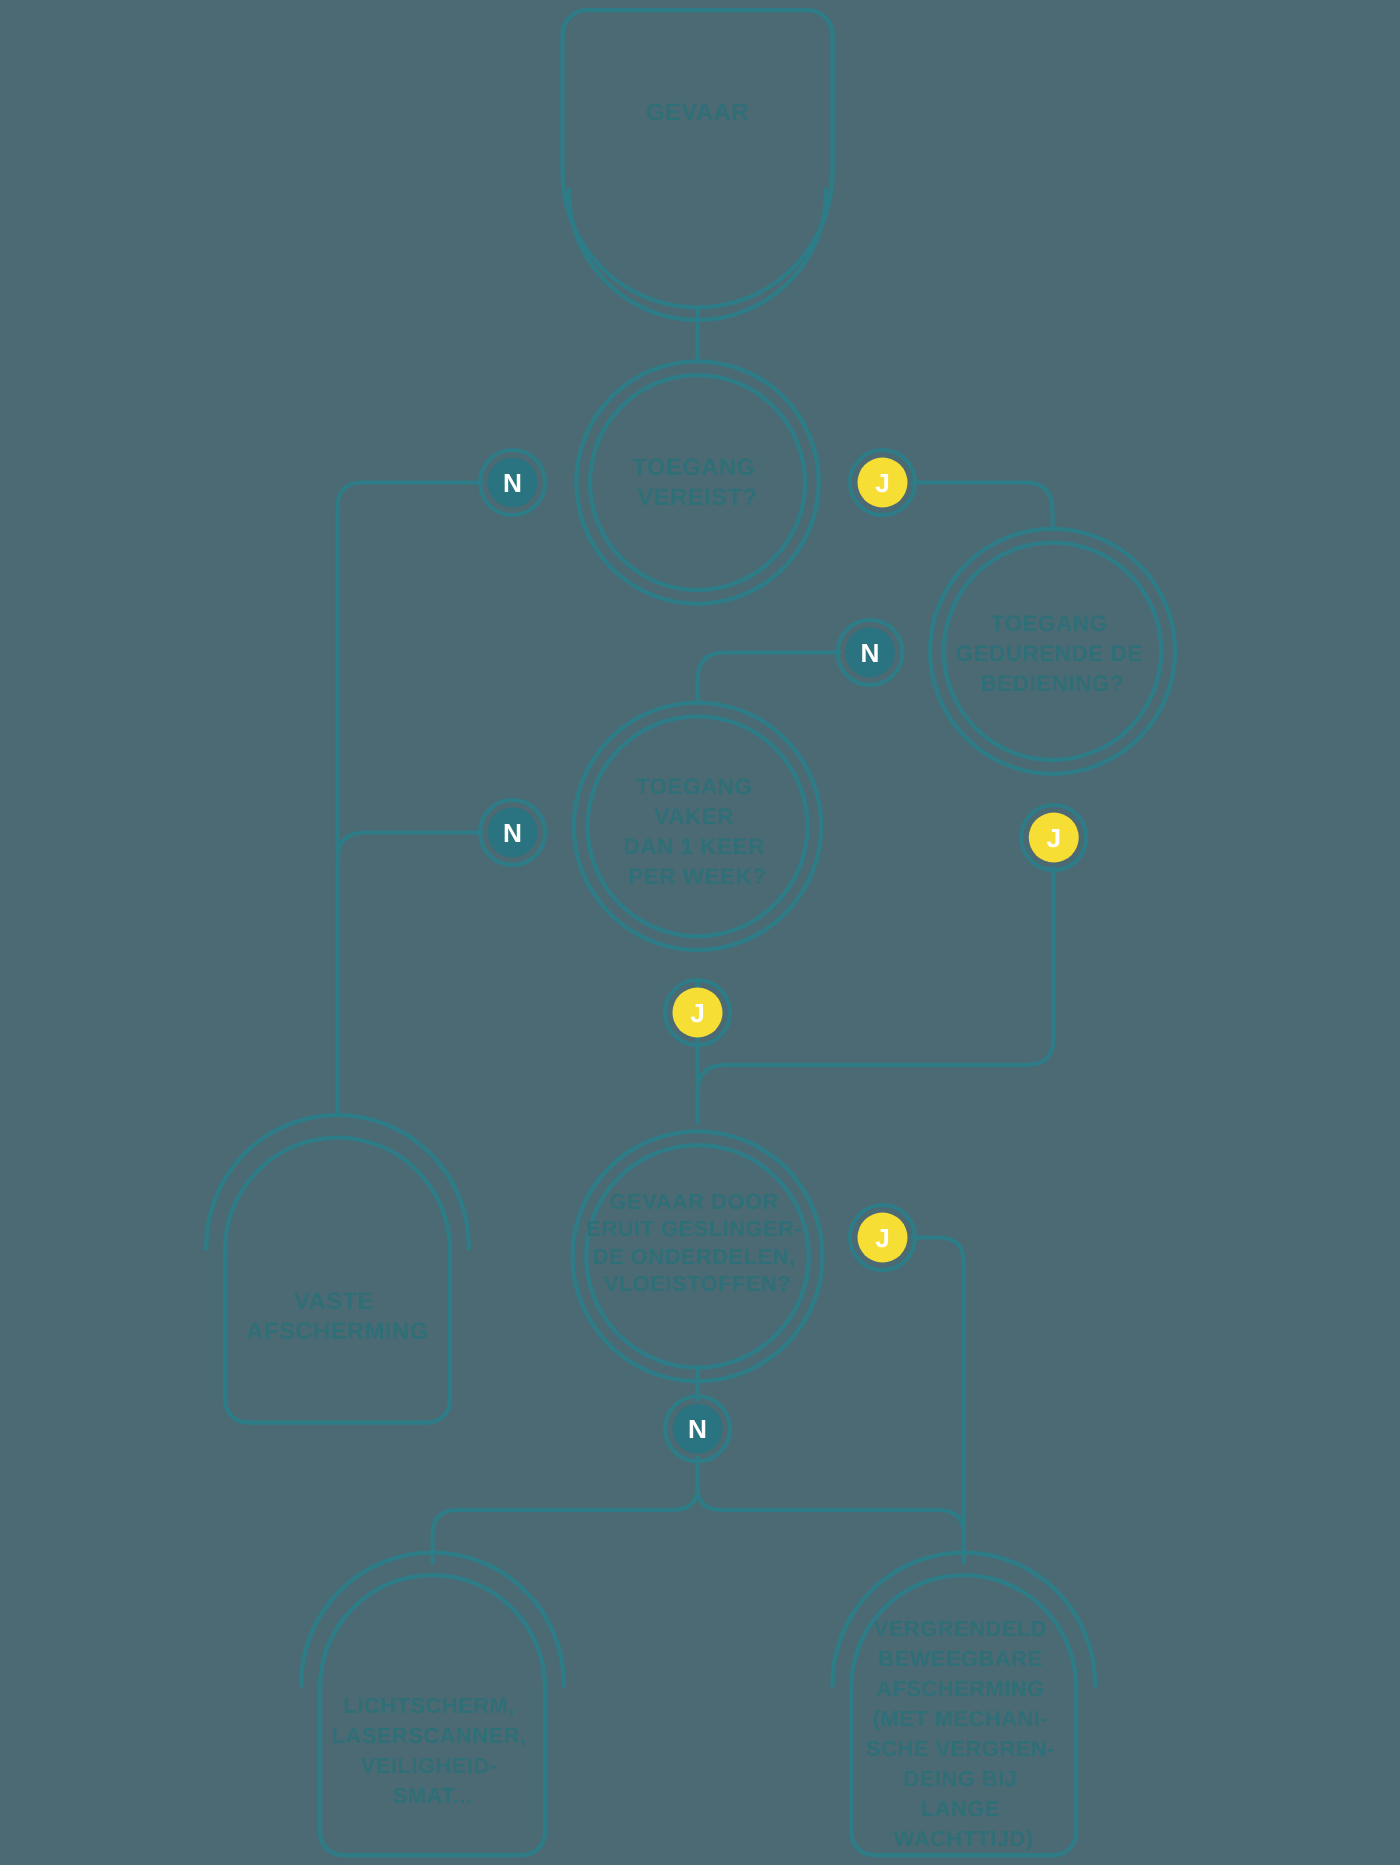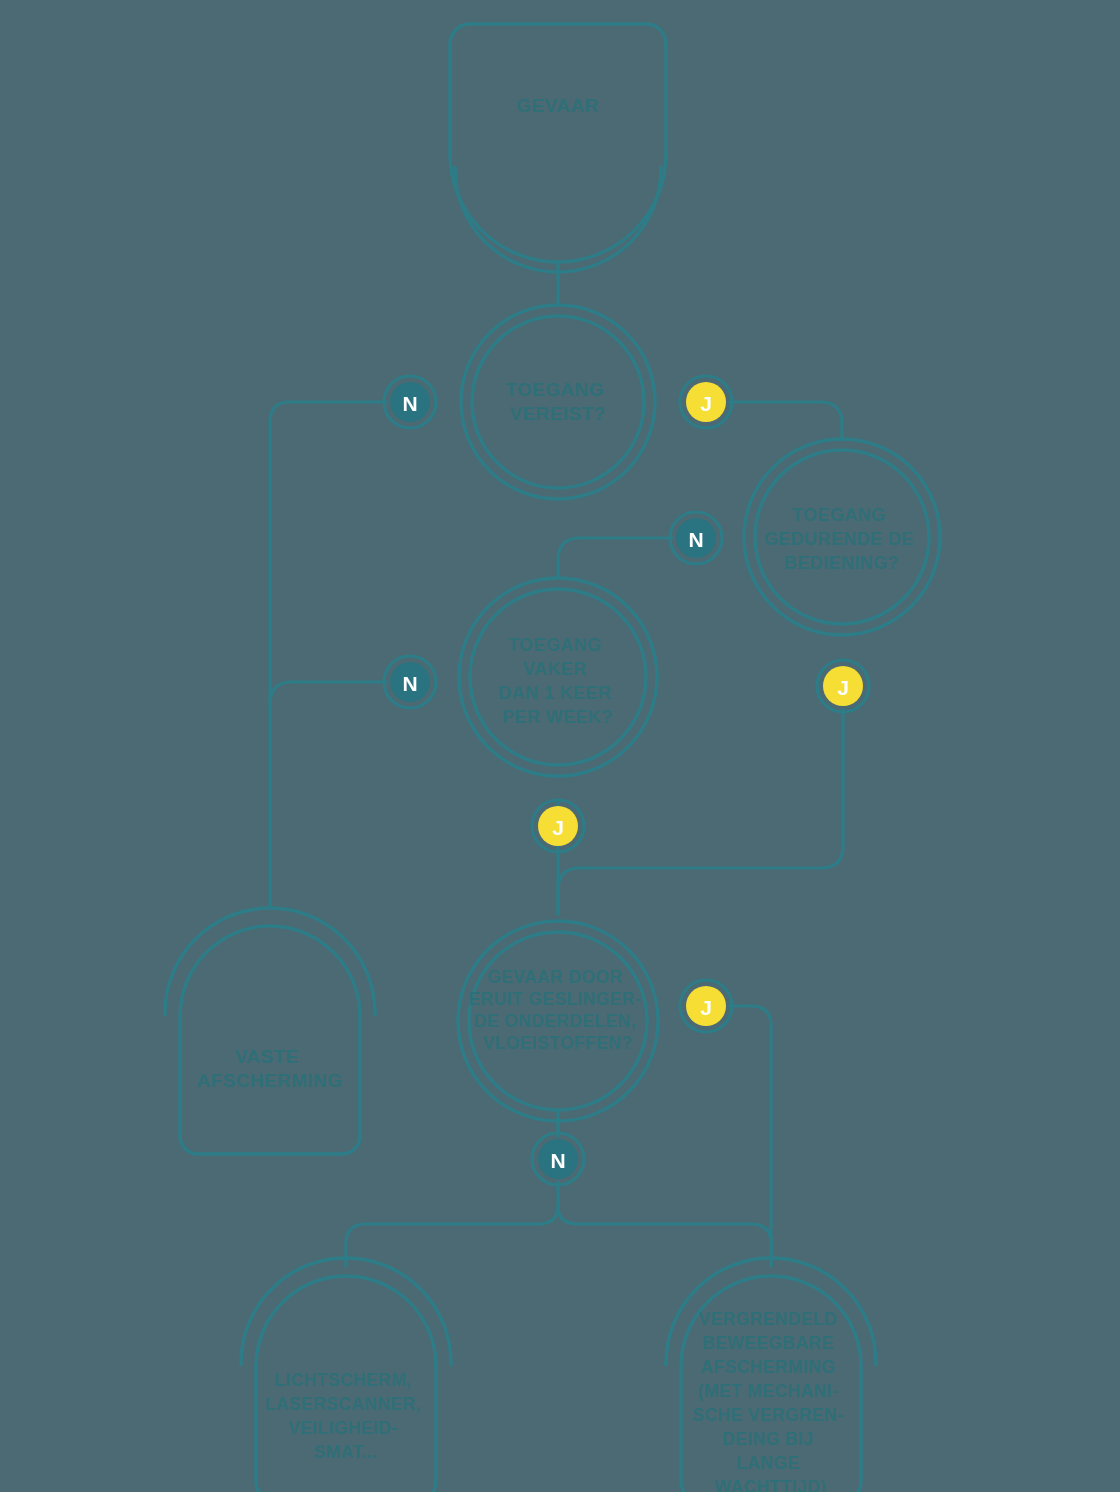--- a/index.html
+++ b/index.html
@@ -3,21 +3,21 @@
 <meta charset="utf-8">
 <title>Flowchart</title>
 <style>
   html,body{margin:0;padding:0;}
   body{
     width:1120px;height:1492px;
     background:#4c6a73;
     font-family:"Liberation Sans", sans-serif;
     overflow:hidden;
   }
-  #chart-root{position:relative;width:1120px;height:1064px;margin-top:16px;}
+  #chart-root{position:relative;width:1120px;height:1064px;}
   svg#flow{display:block;width:1120px;height:1492px;}
   .edge{fill:none;stroke:#2d7d88;stroke-width:3.2;stroke-linecap:round;}
   .shape-outline{fill:none;stroke:#2d7d88;stroke-width:3.4;}
   .shape-halo{fill:none;stroke:#2d7d88;stroke-width:3.4;stroke-linecap:butt;}
   .node-text{
     fill:#2e6f78;
     font-family:"Liberation Sans", sans-serif;
     font-weight:bold;
     font-size:19px;
     letter-spacing:0.4px;

